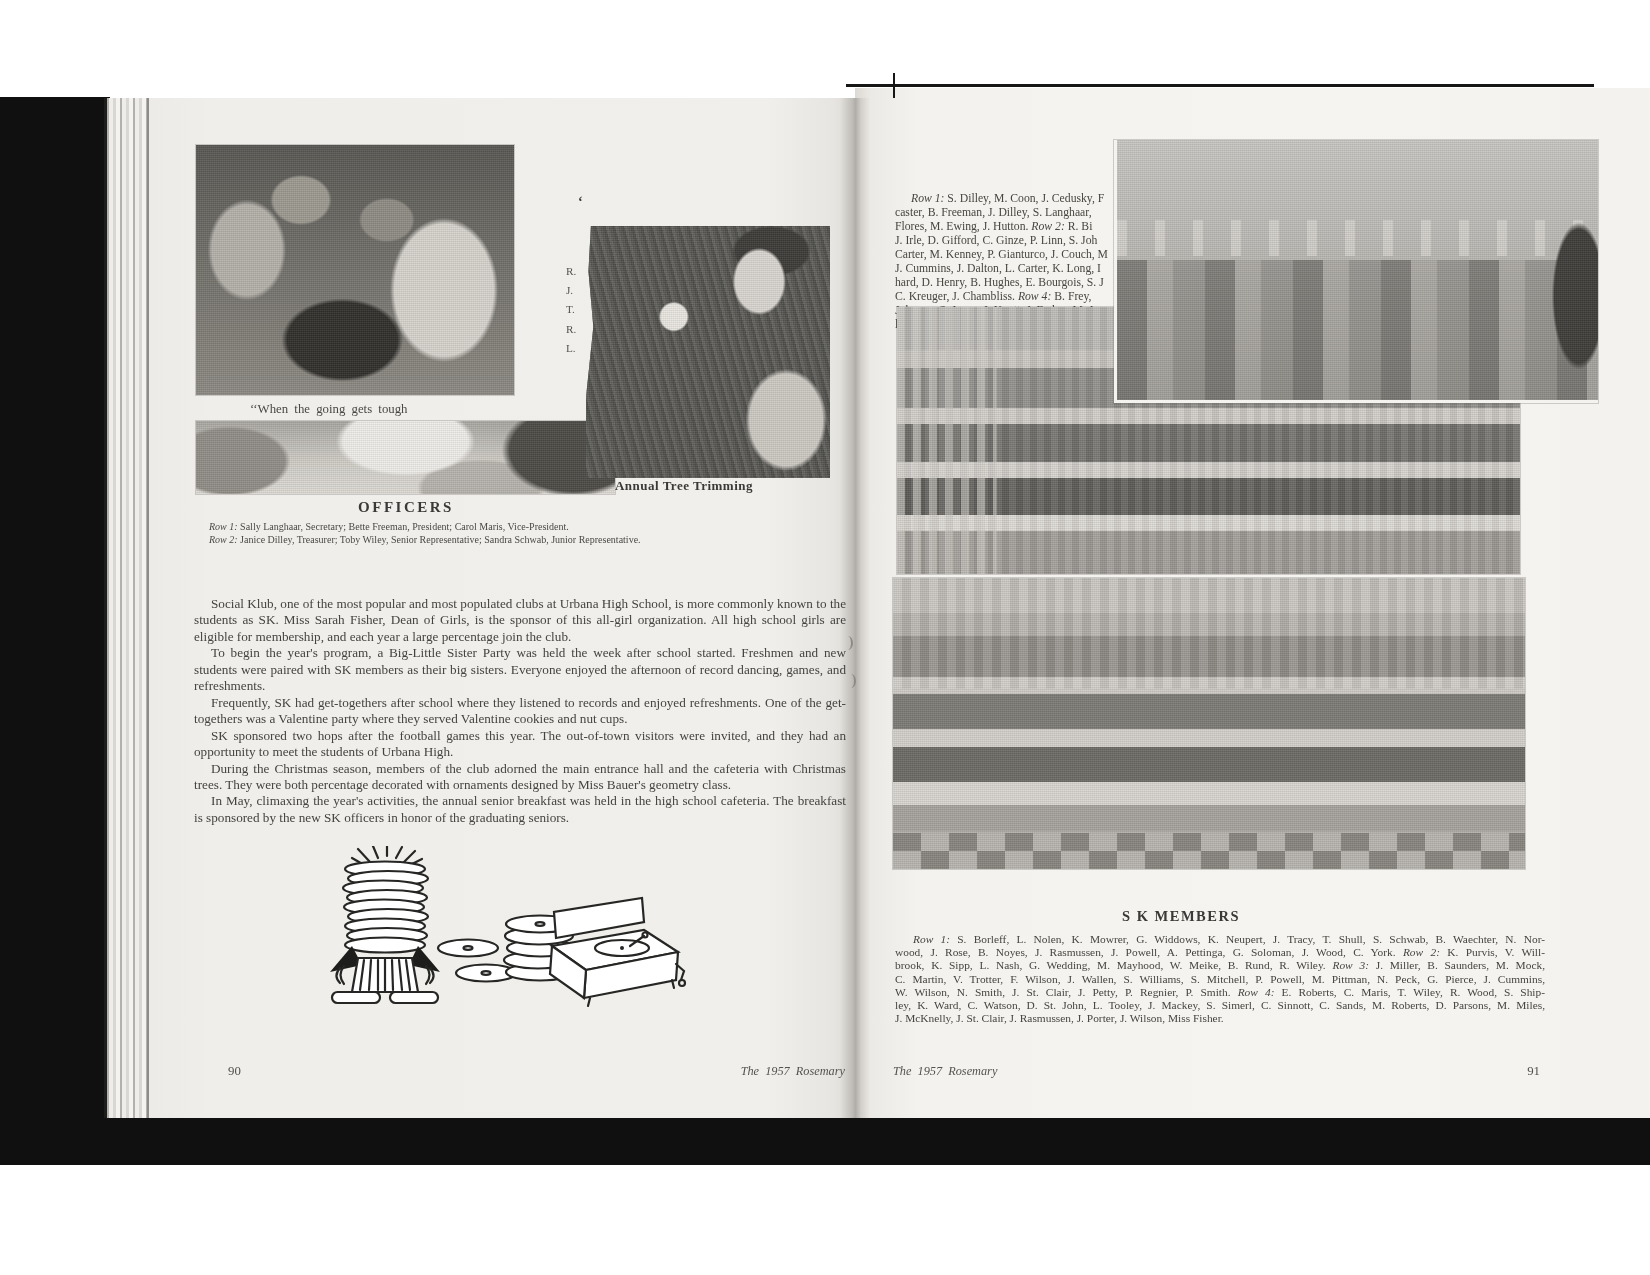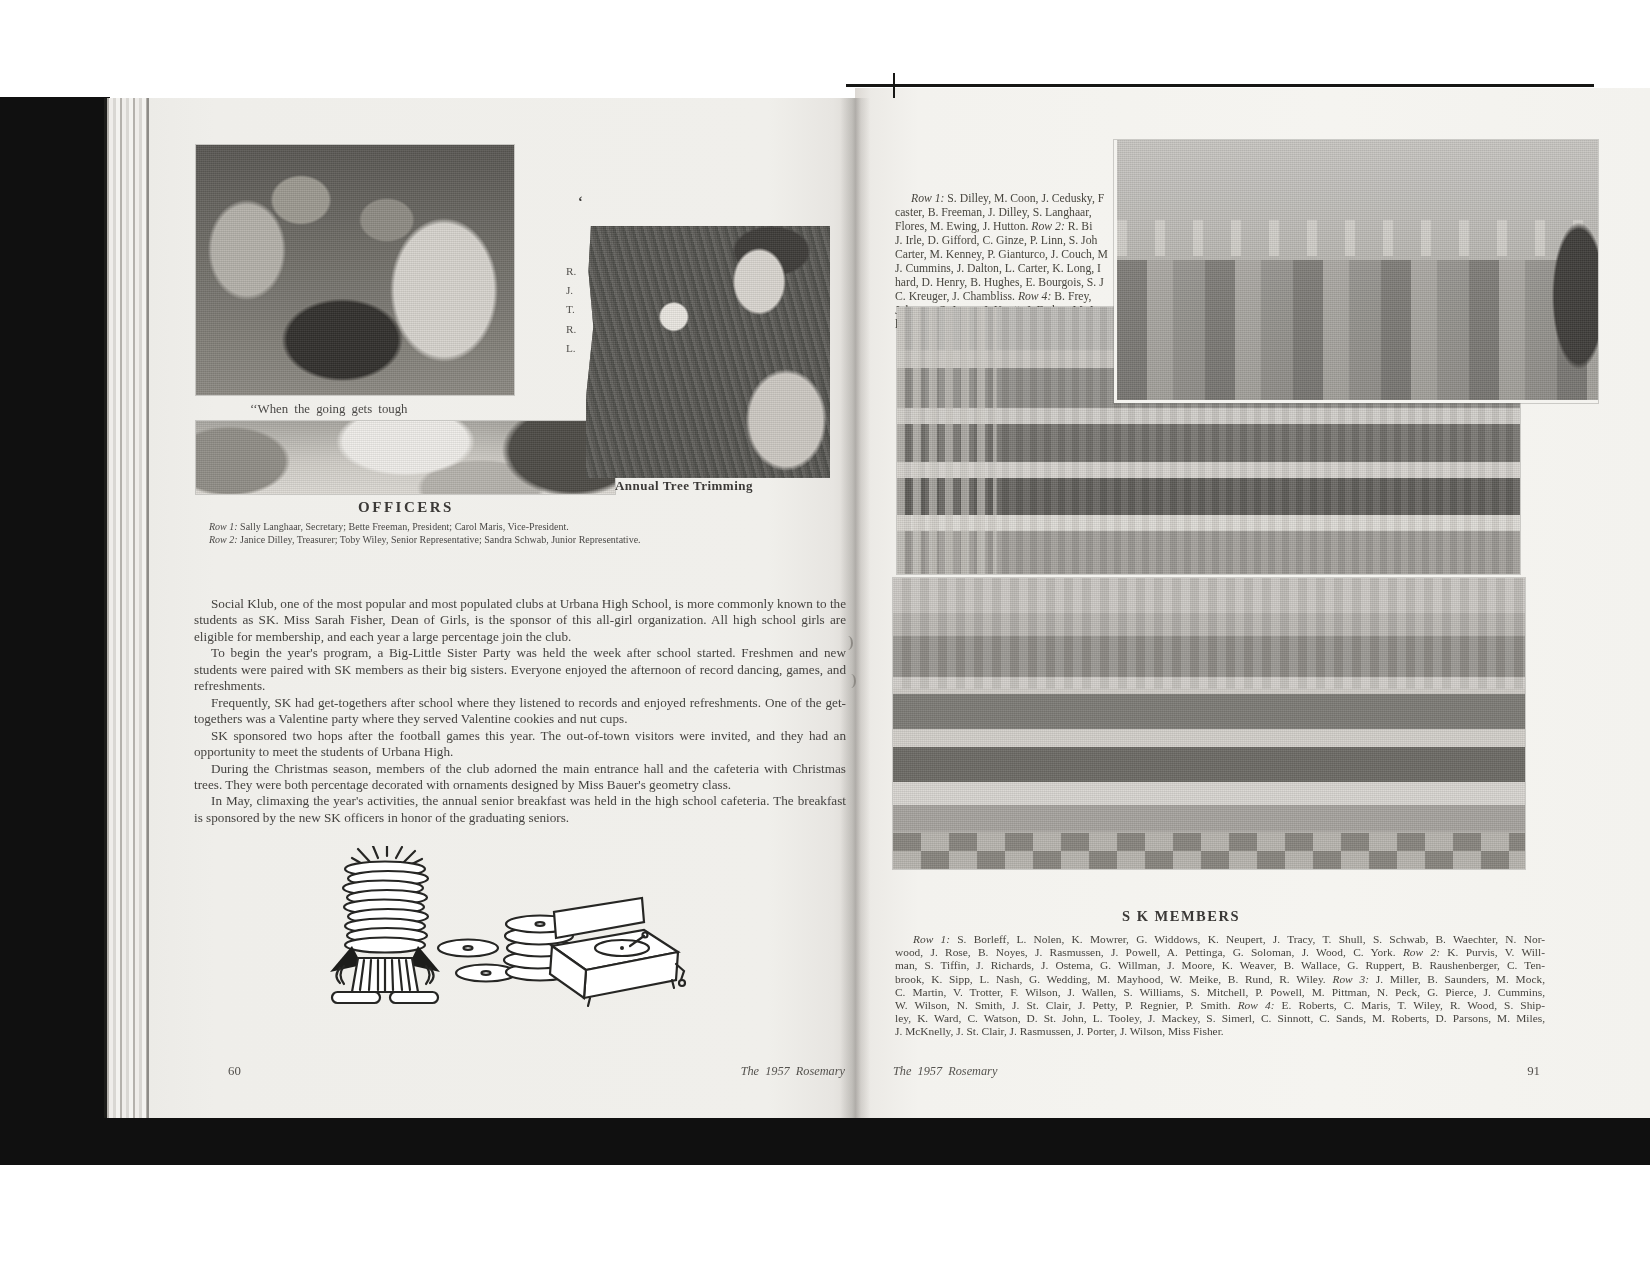--- a/index.html
+++ b/index.html
@@ -184,21 +184,21 @@
         <circle cx="322" cy="102" r="2" fill="#262624" stroke="none"></circle>
         <path d="M344,90 L330,100"></path>
         <circle cx="345" cy="89" r="2.5"></circle>
         <path d="M376,118 l8,7 l-3,9"></path>
         <circle cx="382" cy="137" r="3"></circle>
         <path d="M290,152 l-2,8 M372,134 l2,8"></path>
       </g>
     </svg>
   </div>
 
-  <div class="abs footer-num footer-90">60</div>
+  <div class="abs footer-num footer-90">90</div>
   <div class="abs footer-rosemary footer-rosemary-left">The 1957 Rosemary</div>
 
   <div class="abs rp-topcap">
       <div><i>Row 1:</i> S. Dilley, M. Coon, J. Cedusky, F</div>
       <div>caster, B. Freeman, J. Dilley, S. Langhaar,</div>
       <div>Flores, M. Ewing, J. Hutton.  <i>Row 2:</i> R. Bi</div>
       <div>J. Irle, D. Gifford, C. Ginze, P. Linn, S. Joh</div>
       <div>Carter, M. Kenney, P. Gianturco, J. Couch, M</div>
       <div>J. Cummins, J. Dalton, L. Carter, K. Long, I</div>
       <div>hard, D. Henry, B. Hughes, E. Bourgois, S. J</div>
@@ -206,21 +206,20 @@
       <div>Johnson, S. Jones, J. Knott, J. Farber, M. J</div>
       <div>lin, P. Byard, K. Butler, J. Conn, C. Brocket</div>
     </div>
   <div class="abs photo photo-sk-mid"></div>
   <div class="abs photo photo-sk-top"></div>
   <div class="abs photo photo-sk-bottom"></div>
   <div class="abs members-heading">S K MEMBERS</div>
   <div class="abs members-caption">
       <div><i>Row 1:</i> S. Borleff, L. Nolen, K. Mowrer, G. Widdows, K. Neupert, J. Tracy, T. Shull, S. Schwab, B. Waechter, N. Nor-</div>
       <div>wood, J. Rose, B. Noyes, J. Rasmussen, J. Powell, A. Pettinga, G. Soloman, J. Wood, C. York.  <i>Row 2:</i> K. Purvis, V. Will-</div>
-      <div>man, S. Tiffin, J. Richards, J. Ostema, G. Willman, J. Moore, K. Weaver, B. Wallace, G. Ruppert, B. Raushenberger, C. Ten-</div>
       <div>brook, K. Sipp, L. Nash, G. Wedding, M. Mayhood, W. Meike, B. Rund, R. Wiley.  <i>Row 3:</i> J. Miller, B. Saunders, M. Mock,</div>
       <div>C. Martin, V. Trotter, F. Wilson, J. Wallen, S. Williams, S. Mitchell, P. Powell, M. Pittman, N. Peck, G. Pierce, J. Cummins,</div>
       <div>W. Wilson, N. Smith, J. St. Clair, J. Petty, P. Regnier, P. Smith.  <i>Row 4:</i> E. Roberts, C. Maris, T. Wiley, R. Wood, S. Ship-</div>
       <div>ley, K. Ward, C. Watson, D. St. John, L. Tooley, J. Mackey, S. Simerl, C. Sinnott, C. Sands, M. Roberts, D. Parsons, M. Miles,</div>
       <div>J. McKnelly, J. St. Clair, J. Rasmussen, J. Porter, J. Wilson, Miss Fisher.</div>
     </div>
   <div class="abs footer-rosemary footer-rosemary-right">The 1957 Rosemary</div>
   <div class="abs footer-num footer-91">91</div>
 
   <div class="abs backdrop-bottom"></div>

